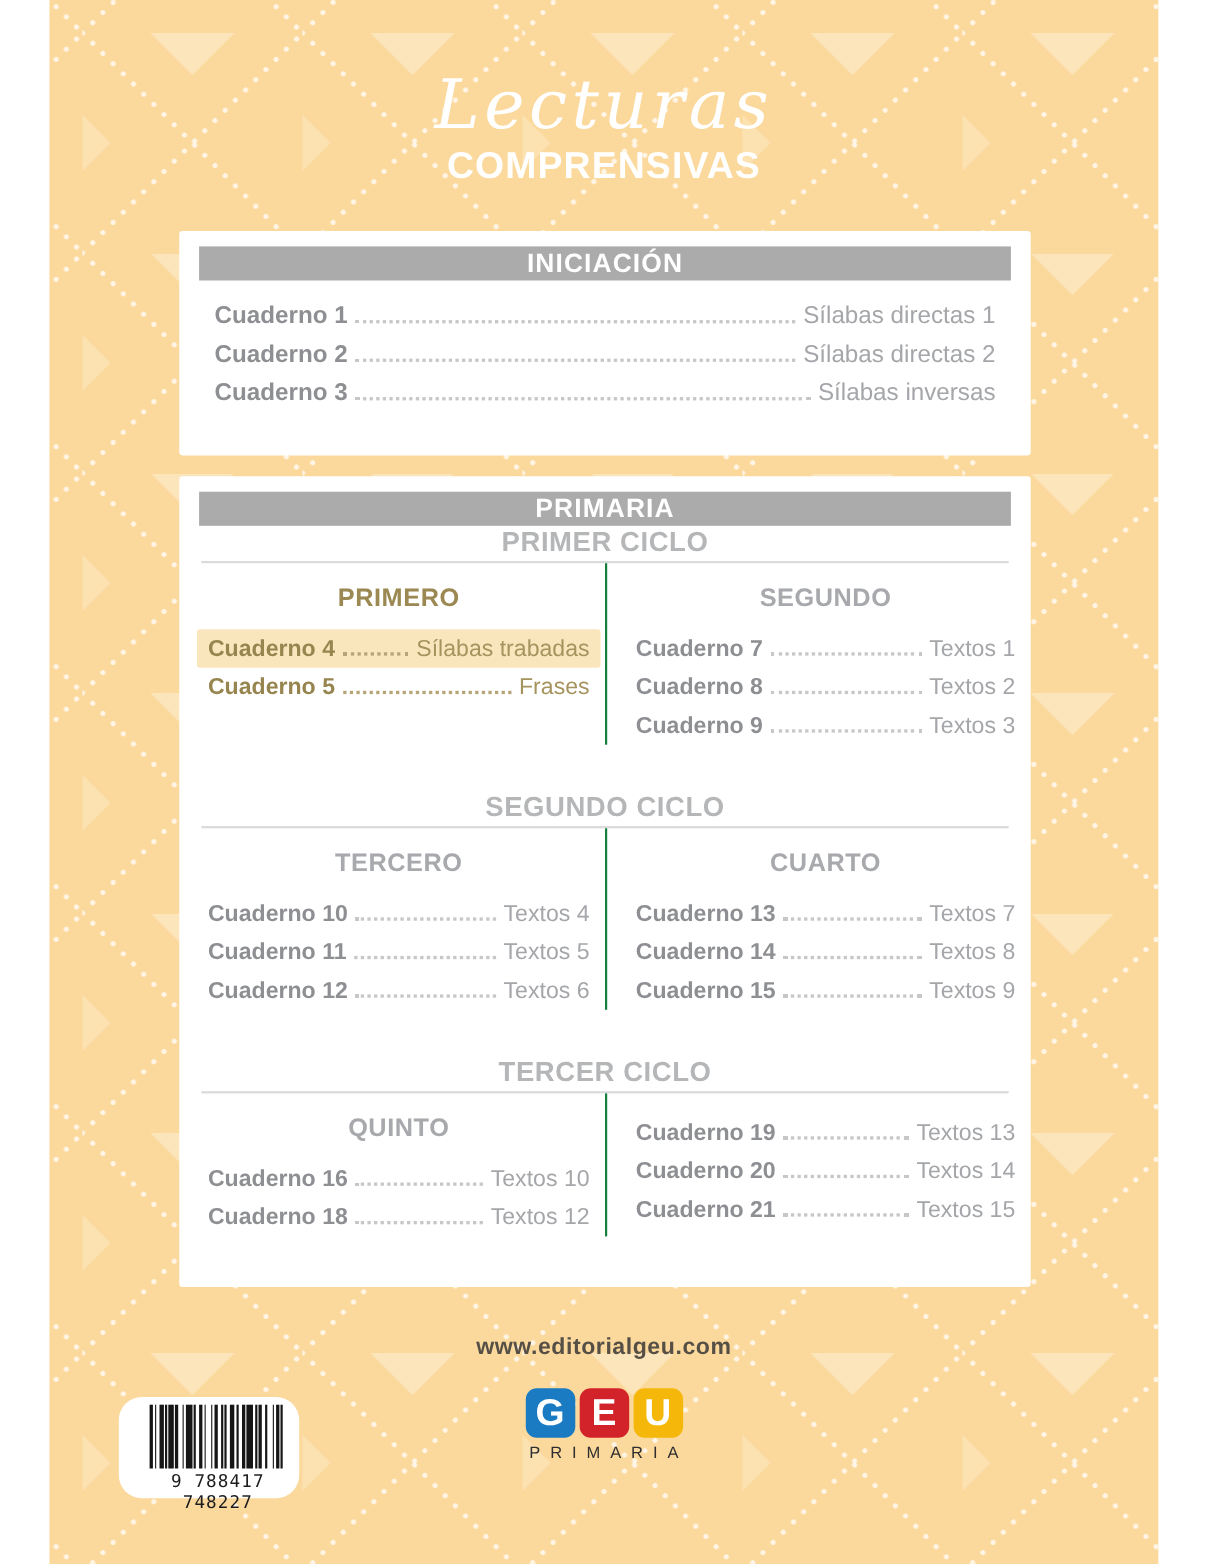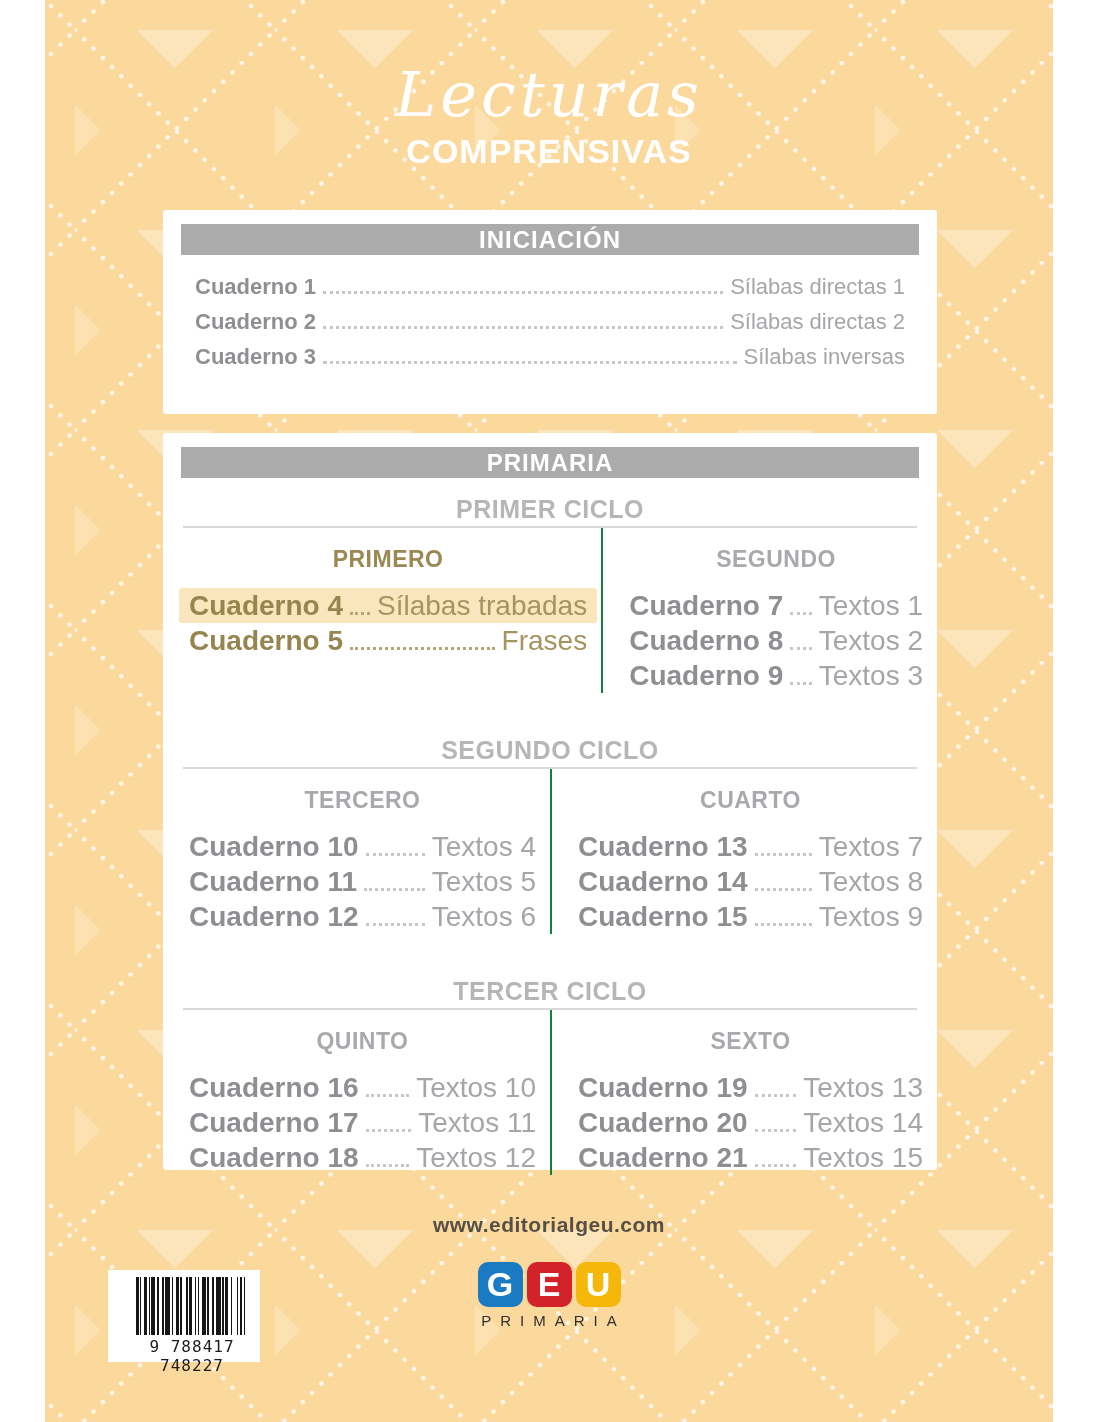--- a/index.html
+++ b/index.html
@@ -42,31 +42,31 @@
   .row{display:flex;align-items:baseline;line-height:35px;font-size:22px;white-space:nowrap;}
   .row .lbl{font-weight:bold;color:#8d8f92;}
   .row .dots{flex:1;border-bottom:3px dotted #c6c7c9;margin:0 7px 7px 7px;min-width:20px;}
   .row .val{color:#a4a6a9;font-weight:400;}
 
   
   .cycle{margin-top:2px;}
   .cycle + .cycle{margin-top:44px;}
   .cycle-title{
     text-align:center;font-size:25px;line-height:26px;font-weight:bold;
-    color:#b4b6b8;letter-spacing:0.5px;margin-top:18px;
+    color:#b4b6b8;letter-spacing:0.5px;margin-top:2px;
   }
   .rule{margin:4px 20px 0 20px;border-top:2px solid #d9dadb;}
   .cols{display:grid;grid-template-columns:1fr 1fr;}
   .col{padding:18px 14px 0 26px;box-sizing:border-box;}
   .col + .col{border-left:2px solid #15803d;}
   .col-title{
     text-align:center;font-size:23px;line-height:26px;font-weight:bold;
     color:#a7a9ac;letter-spacing:0.5px;margin-bottom:16px;
   }
-  .col .row{font-size:28px;line-height:35px;}
+  .col .row{font-size:21px;line-height:35px;}
   .col.gold .col-title{color:#9b8852;}
   .col.gold .row .lbl{color:#97854f;}
   .col.gold .row .val{color:#a6945f;}
   .col.gold .row .dots{border-color:#b6a677;}
   .row.highlight{background:#fae6bd;margin:0 -10px;padding:0 10px;border-radius:3px;}
   .row.highlight .lbl{color:#6b6455;}
 
   
   .website{
     position:absolute;top:1213px;left:0;width:100%;text-align:center;
@@ -76,22 +76,22 @@
   .tiles{display:flex;justify-content:center;gap:4px;}
   .tile{
     width:45px;height:45px;border-radius:10px;color:#ffffff;
     font-weight:bold;font-size:34px;line-height:45px;text-align:center;
   }
   .editorial{
     margin-top:5px;font-size:15px;color:#2f2f2f;letter-spacing:9px;
     text-indent:9px;font-weight:400;
   }
   .barcode{
-    position:absolute;top:1270px;left:63px;width:152px;height:92px;
-    background:#ffffff;box-sizing:border-box;padding:7px 12px 4px 28px;
+    position:absolute;top:1270px;left:63px;width:164px;height:92px;
+    background:#ffffff;box-sizing:border-box;padding:7px 12px 4px 28px;border-radius:21px;
   }
   .bars{display:flex;align-items:flex-start;height:58px;justify-content:center;}
   .bars span{display:inline-block;height:100%;background:#161616;}
   .barcode .num{
     text-align:center;font-family:"DejaVu Sans Mono", monospace;
     font-size:16px;color:#1c1c1c;letter-spacing:1px;margin-top:2px;
   }
 </style>
 </head>
 <body>
@@ -228,32 +228,26 @@
           <div class="rule"></div>
           <div class="cols">
             <div class="col">
               <div class="col-title">QUINTO</div>
               <div class="row">
                 <span class="lbl">Cuaderno 16</span>
                 <span class="dots"></span>
                 <span class="val">Textos 10</span>
               </div>
               <div class="row">
-                <span class="lbl">Cuaderno 17</span>
-                <span class="dots"></span>
-                <span class="val">Textos 11</span>
-              </div>
-              <div class="row">
                 <span class="lbl">Cuaderno 18</span>
                 <span class="dots"></span>
                 <span class="val">Textos 12</span>
               </div>
             </div>
             <div class="col">
-              <div class="col-title">SEXTO</div>
               <div class="row">
                 <span class="lbl">Cuaderno 19</span>
                 <span class="dots"></span>
                 <span class="val">Textos 13</span>
               </div>
               <div class="row">
                 <span class="lbl">Cuaderno 20</span>
                 <span class="dots"></span>
                 <span class="val">Textos 14</span>
               </div>

